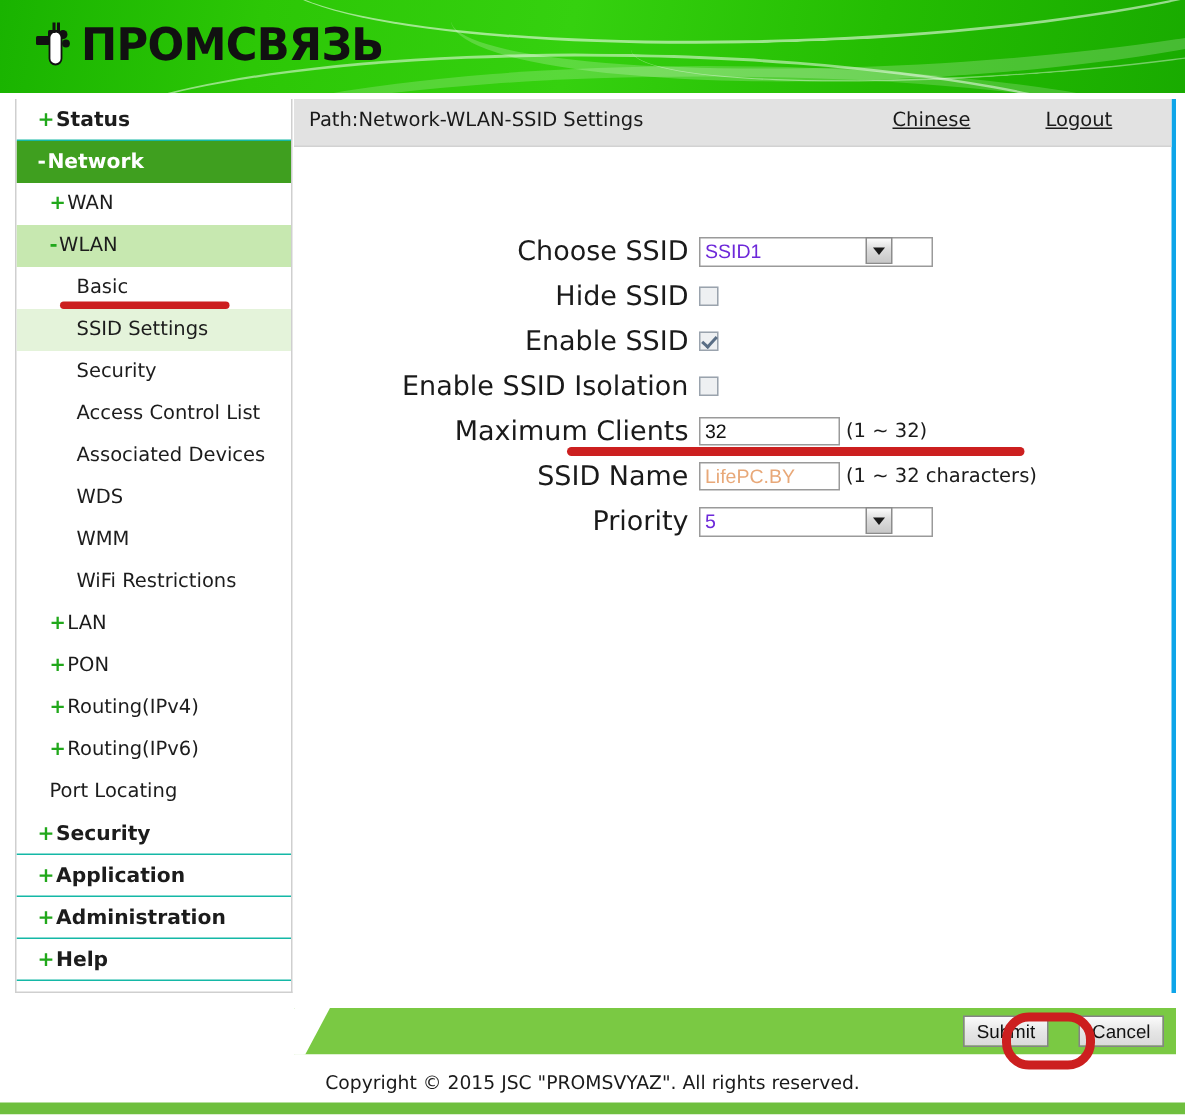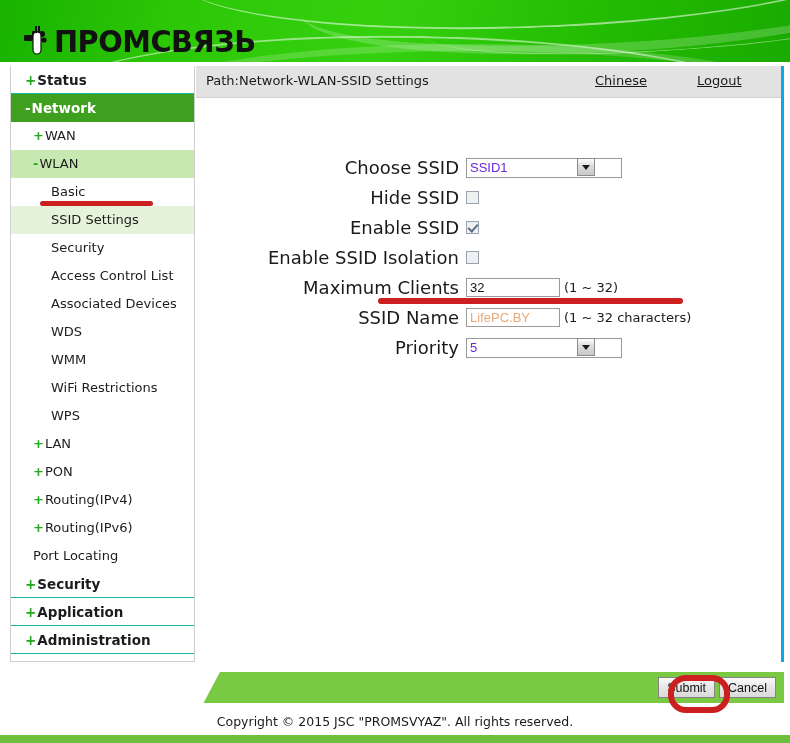--- a/index.html
+++ b/index.html
@@ -53,21 +53,21 @@
     border-radius: 50%;
   }
   .wave5 {
     left: 420px; top: -20px; width: 520px; height: 70px;
     border-bottom: 1px solid rgba(255,255,255,0.40);
     border-radius: 50%;
     transform: rotate(-4deg);
   }
 
   .logo-wrap {
-    position: absolute; left: 22px; top: 25px;
+    position: absolute; left: 22px; top: 14px;
     display: flex; align-items: center;
   }
   .logo-icon { position: relative; width: 30px; height: 34px; margin-right: 2px; }
   .logo-text {
     font-family: "DejaVu Sans", "Liberation Sans", sans-serif;
     font-size: 30px; font-weight: bold; color: #111111;
     letter-spacing: -0.5px;
     line-height: 34px;
     transform: scaleX(0.96);
     transform-origin: left center;
@@ -219,21 +219,21 @@
   }
   .greenbar::after {
     content: "";
     position: absolute; left: 8px; top: -10px;
     width: 6px; height: 56px;
     background: #ffffff;
     transform: rotate(28deg);
   }
   .btnrow {
     position: absolute; right: 8px; top: 5px;
-    display: flex; gap: 4px; z-index: 3;
+    display: flex; gap: 20px; z-index: 3;
   }
   .btn {
     min-width: 48px; height: 21px;
     font-size: 12.5px; font-family: "Liberation Sans", sans-serif;
     background: linear-gradient(#fbfbfb, #e6e6e6 50%, #dadada 100%);
     border: 1px solid #848484;
     color: #111111;
     cursor: pointer;
     padding: 0 8px;
   }
@@ -309,21 +309,20 @@
         <div class="menu-item lvl2 "><span class="pm">+</span><span>WAN</span></div>
         <div class="menu-item lvl2 sel-light"><span class="pm">-</span><span>WLAN</span></div>
         <div class="menu-item lvl3 "><span>Basic</span></div>
         <div class="menu-item lvl3 sel-pale"><span>SSID Settings</span></div>
         <div class="menu-item lvl3 "><span>Security</span></div>
         <div class="menu-item lvl3 "><span>Access Control List</span></div>
         <div class="menu-item lvl3 "><span>Associated Devices</span></div>
         <div class="menu-item lvl3 "><span>WDS</span></div>
         <div class="menu-item lvl3 "><span>WMM</span></div>
         <div class="menu-item lvl3 "><span>WiFi Restrictions</span></div>
-        <div class="menu-item lvl3 "><span>WPS</span></div>
         <div class="menu-item lvl2 "><span class="pm">+</span><span>LAN</span></div>
         <div class="menu-item lvl2 "><span class="pm">+</span><span>PON</span></div>
         <div class="menu-item lvl2 "><span class="pm">+</span><span>Routing(IPv4)</span></div>
         <div class="menu-item lvl2 "><span class="pm">+</span><span>Routing(IPv6)</span></div>
         <div class="menu-item lvl2 "><span>Port Locating</span></div>
         <div class="menu-item lvl1 "><span class="pm">+</span><span>Security</span></div>
         <div class="menu-item lvl1 "><span class="pm">+</span><span>Application</span></div>
         <div class="menu-item lvl1 "><span class="pm">+</span><span>Administration</span></div>
         <div class="menu-item lvl1 "><span class="pm">+</span><span>Help</span></div>
       </div>

